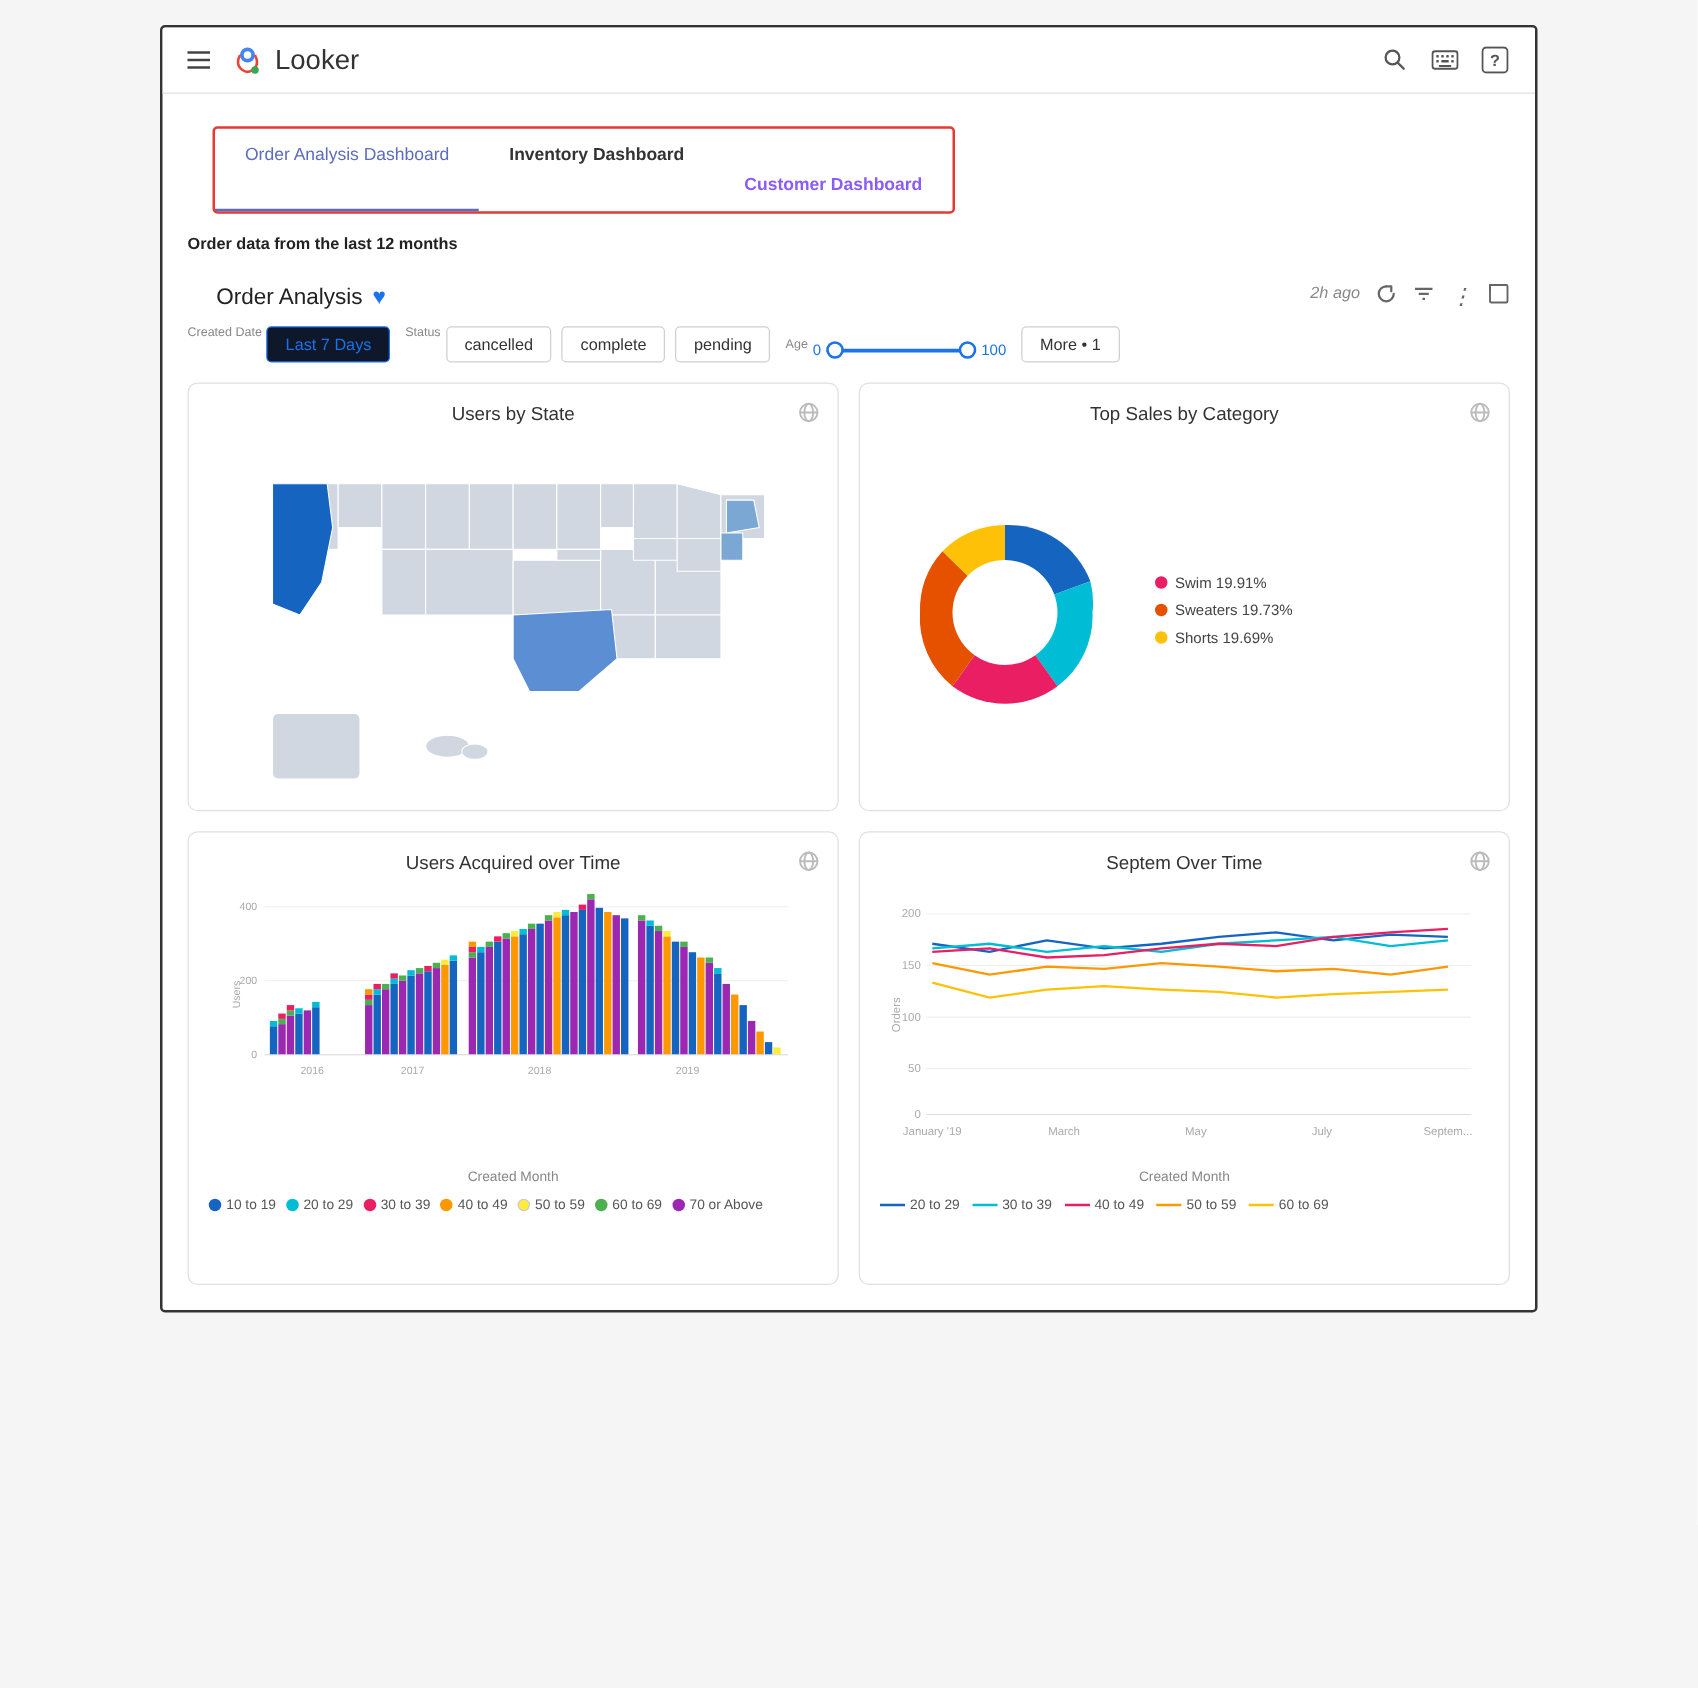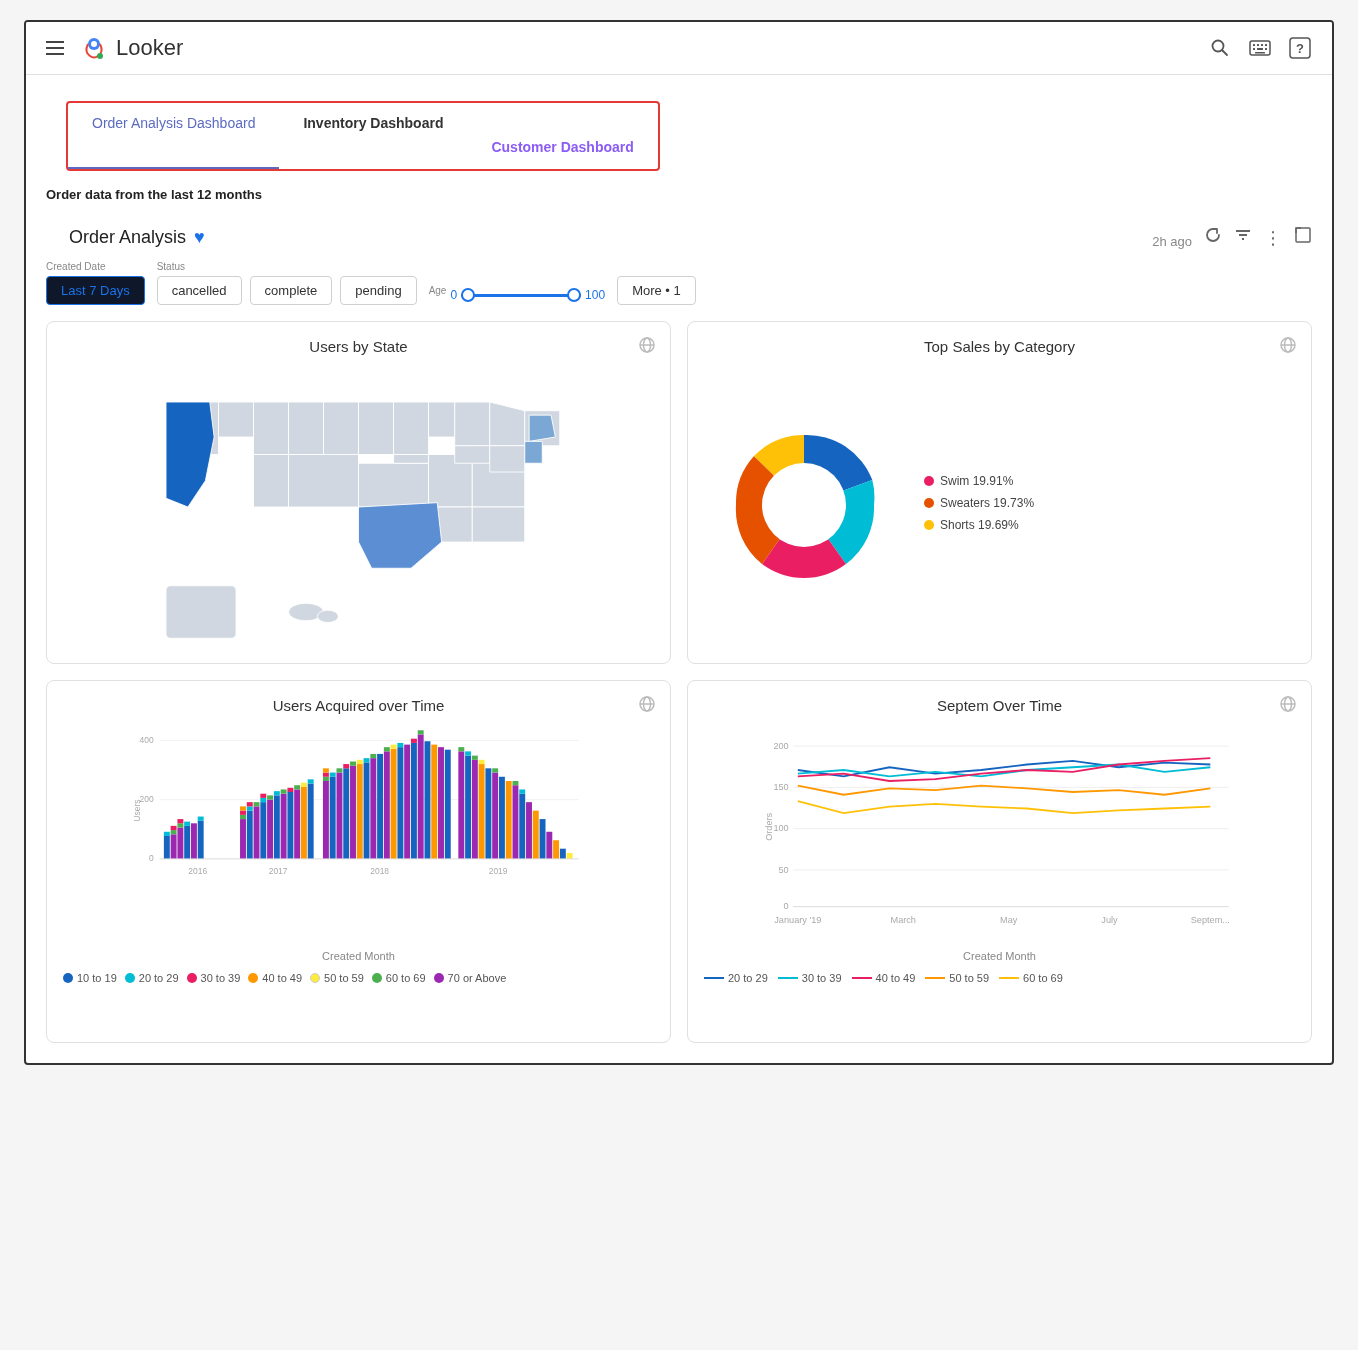--- a/index.html
+++ b/index.html
@@ -1,17 +1,17 @@
 <!DOCTYPE html>
 <html><head>
   <meta charset="utf-8">
   <style>
     * { box-sizing: border-box; margin: 0; padding: 0; }
     body { font-family: 'Google Sans', Arial, sans-serif; background: #f5f5f5; width: 1358px; min-height: 1350px; }
-    .app-container { background: white; width: 1310px; margin: 20px auto; border: 2px solid #333; border-radius: 4px; overflow: hidden; }
+    .app-container { background: white; width: 1102px; margin: 20px auto; border: 2px solid #333; border-radius: 4px; overflow: hidden; }
     
     
     .header { display: flex; align-items: center; justify-content: space-between; padding: 12px 20px; border-bottom: 1px solid #e0e0e0; background: white; }
     .header-left { display: flex; align-items: center; gap: 16px; }
     .hamburger-icon { display: flex; flex-direction: column; gap: 4px; cursor: pointer; }
     .hamburger-icon span { width: 18px; height: 2px; background: #444; display: block; }
     .logo { display: flex; align-items: center; gap: 8px; font-size: 22px; color: #333; font-weight: 400; }
     .logo-icon { width: 28px; height: 28px; }
     .header-right { display: flex; align-items: center; gap: 16px; }
     .header-icon { width: 24px; height: 24px; display: flex; align-items: center; justify-content: center; cursor: pointer; color: #666; font-size: 18px; }
@@ -24,26 +24,26 @@
     
     
     .subtitle { padding: 0 20px 12px 20px; font-size: 13px; font-weight: 600; color: #222; }
     
     
     .dashboard { padding: 0 20px; }
     .dashboard-header { display: flex; align-items: center; justify-content: space-between; padding: 12px 0; }
     .dashboard-title-area { display: flex; align-items: center; gap: 8px; margin-left: 23px; }
     .dashboard-title { font-size: 18px; font-weight: 500; color: #222; }
     .heart-icon { color: #1a73e8; font-size: 18px; }
-    .dashboard-actions { display: flex; align-items: flex-end; gap: 12px; color: #888; font-size: 13px; }
+    .dashboard-actions { display: flex; align-items: flex-start; gap: 12px; color: #888; font-size: 13px; font-style: italic; }
     .action-icon { cursor: pointer; font-size: 18px; color: #666; }
     
     
     .filters { display: flex; align-items: flex-end; gap: 12px; padding-bottom: 16px; flex-wrap: wrap; }
-    .filter-group { display: flex; flex-direction: column; gap: 4px; }
+    .filter-group { display: flex; flex-direction: row; gap: 4px; }
     .filter-label { font-size: 10px; color: #888; }
     .filter-btn { border: 1px solid #d0d0d0; background: white; padding: 6px 14px; border-radius: 4px; font-size: 13px; cursor: pointer; color: #333; }
     .filter-btn.active { background: #0f172a; border-color: #1a73e8; color: #1a73e8; }
     .filter-btns-group { display: flex; gap: 8px; }
     .age-filter { display: flex; flex-direction: row; gap: 4px; }
     .age-slider-container { display: flex; align-items: center; gap: 4px; }
     .age-value { font-size: 12px; color: #1a73e8; }
     .slider-track { position: relative; width: 120px; height: 20px; display: flex; align-items: center; }
     .slider-line { width: 100%; height: 3px; background: #1a73e8; border-radius: 2px; }
     .slider-thumb { width: 14px; height: 14px; border-radius: 50%; background: white; border: 2px solid #1a73e8; position: absolute; cursor: pointer; }

